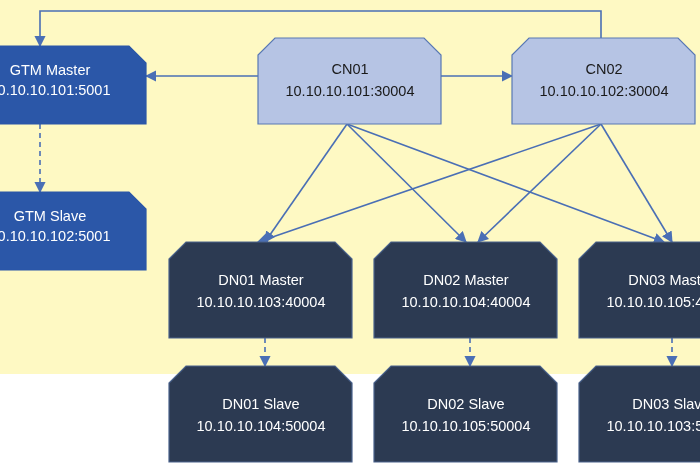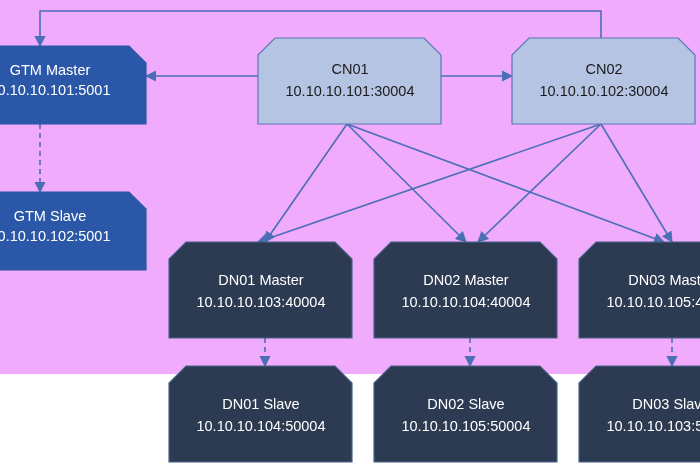--- a/index.html
+++ b/index.html
@@ -11,21 +11,21 @@
   body {
     width: 700px;
     height: 470px;
     overflow: hidden;
     font-family: "Liberation Sans", sans-serif;
   }
   #diagram-root {
     position: relative;
     width: 700px;
     height: 374px;
-    background: #f0abfc;
+    background: #fef9c3;
   }
   svg#diagram {
     display: block;
     width: 700px;
     height: 470px;
   }
   .node-shape {
     stroke-width: 1.2;
   }
   .node-gtm {

